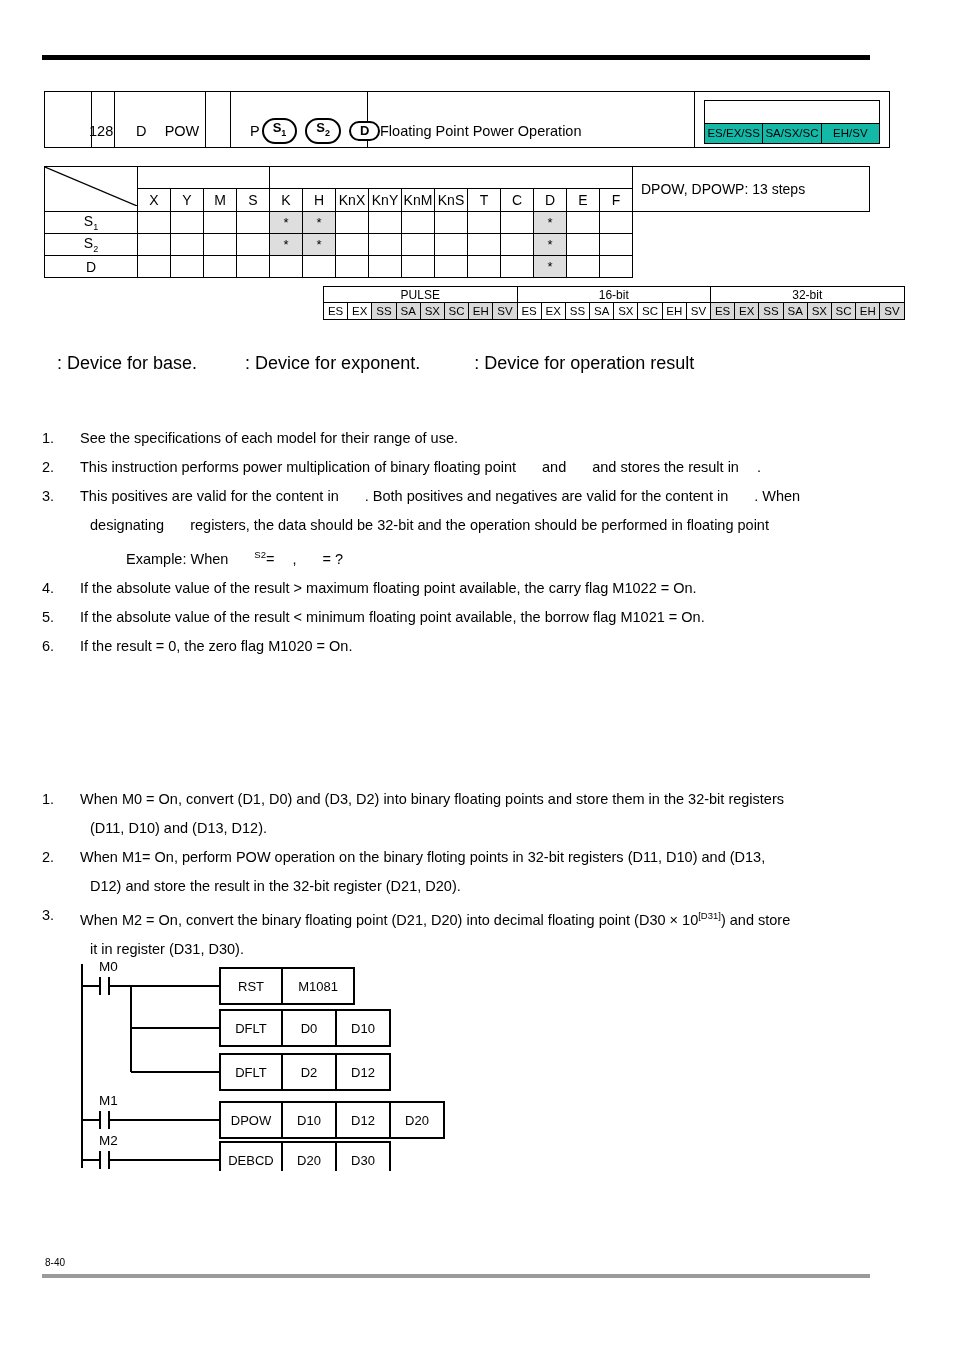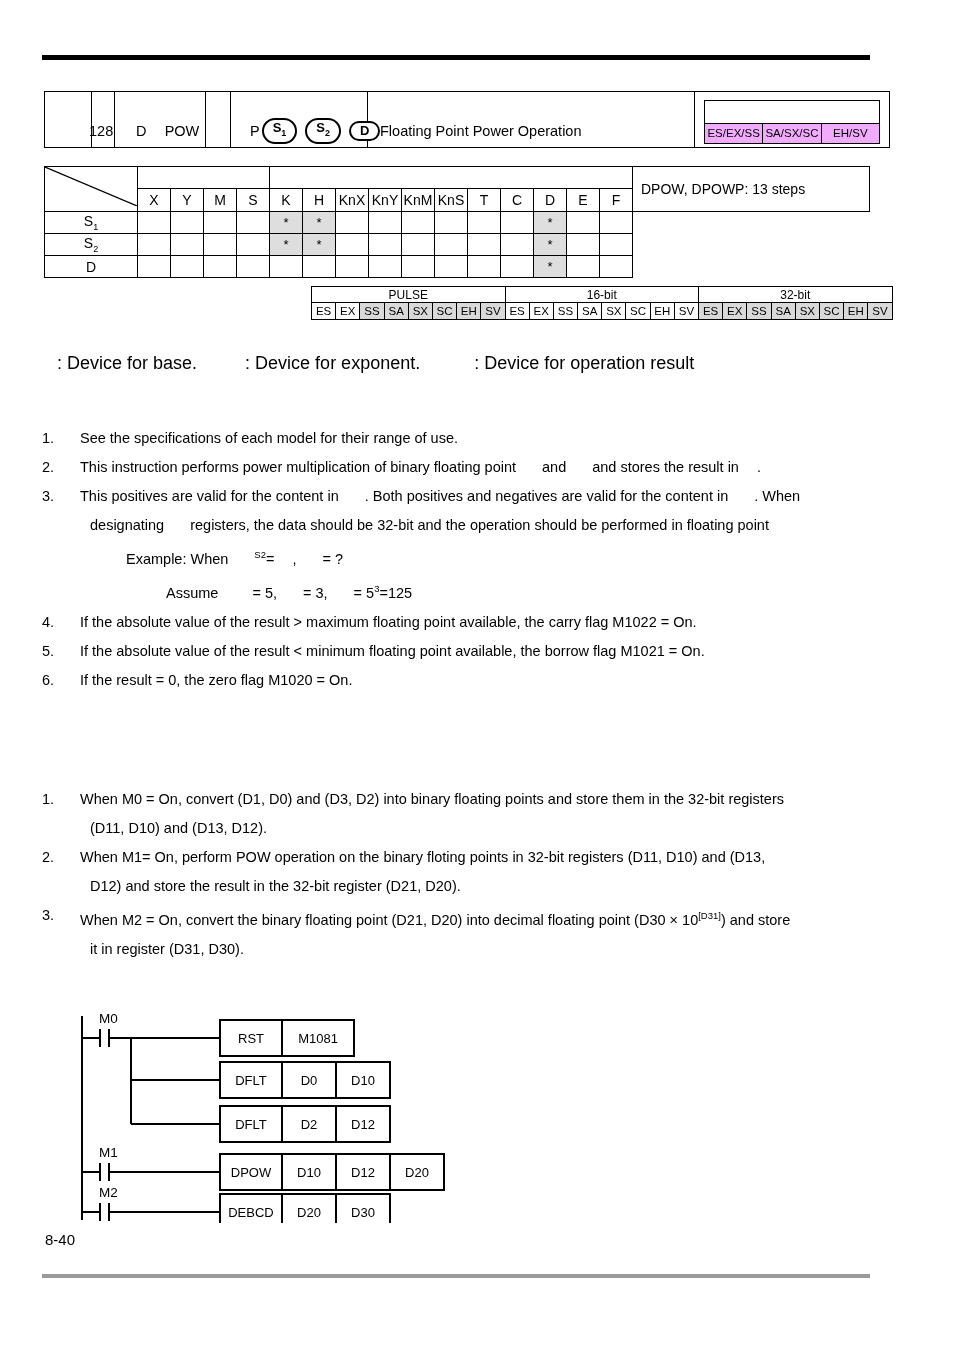--- a/index.html
+++ b/index.html
@@ -78,21 +78,21 @@
     margin: 4px auto 0 auto;
     border: 1.2px solid #000;
     border-collapse: collapse;
     table-layout: fixed;
   }
   .model-box td {
     border: 1.2px solid #000;
     height: 19px;
     font-size: 11.5px;
     text-align: center;
-    background: #f0abfc;
+    background: #14b8a6;
     padding: 0;
   }
   .model-box tr.blank td {
     background: #fff;
     height: 22px;
     border-bottom: 1.2px solid #000;
   }
 
   
   .mx-wrap {
@@ -126,21 +126,21 @@
     font-size: 14px;
   }
   .cw-xy { width: 29px; }
   .cw-kn { width: 42px; }
   .cw-tc { width: 27px; }
   sub.s { font-size: 9px; }
 
   
   .pb {
     position: absolute;
-    left: 311px; top: 286px;
+    left: 323px; top: 286px;
     border-collapse: collapse;
     table-layout: fixed;
   }
   .pb td {
     border: 1.1px solid #000;
     font-size: 11.5px;
     text-align: center;
     padding: 0;
     height: 16px;
   }
@@ -179,38 +179,38 @@
   .indent2 { padding-left: 86px; font-size: 14.5px; line-height: 30px; }
   .indent3 { padding-left: 126px; font-size: 14.5px; line-height: 29px; }
   .blank-slot { display: inline-block; width: 26px; }
   .blank-slot-sm { display: inline-block; width: 18px; }
   .blank-slot-lg { display: inline-block; width: 34px; }
   sup.sm { font-size: 9.5px; vertical-align: super; }
 
   
   .ladder {
     position: absolute;
-    left: 76px; top: 1008px;
+    left: 76px; top: 956px;
     width: 420px; height: 215px;
   }
   .ladder svg { display: block; }
   .ldtxt { font-family: "Liberation Sans", sans-serif; font-size: 13px; }
   .ldlbl { font-family: "Liberation Sans", sans-serif; font-size: 13.5px; }
 
   
   .foot-rule {
     position: absolute;
     left: 42px; top: 1274px;
     width: 828px; height: 4px;
     background: #9a9a9a;
   }
   .foot-num {
     position: absolute;
-    left: 45px; top: 1231px;
-    font-size: 15px;
+    left: 45px; top: 1257px;
+    font-size: 10px;
   }
 </style>
 </head>
 <body>
 
 <div class="page">
 
   <div class="top-rule"></div>
 
   <table class="hdr-table">
@@ -415,23 +415,20 @@
 
     <div class="indent">
       <span>designating</span><span class="blank-slot"></span><span>registers, the data should be 32-bit and the operation should be performed in floating point</span>
     </div>
 
 
     <div class="indent2">
       <span>Example: When</span><span class="blank-slot"></span><sup class="sm">S2</sup><span>=</span><span class="blank-slot-sm"></span><span>,</span><span class="blank-slot"></span><span>= ?</span>
     </div>
 
-    <div class="indent3">
-      <span>Assume</span><span class="blank-slot-lg"></span><span>= 5,</span><span class="blank-slot"></span><span>= 3,</span><span class="blank-slot"></span><span>= 5</span><sup class="sm">3</sup><span>=125</span>
-    </div>
 
     <div class="li">
       <span class="num">4.</span>
       <span class="body">
         <span>If the absolute value of the result</span>
         <span>&gt;</span>
         <span>maximum floating point available, the carry flag M1022 = On.</span>
       </span>
     </div>
 

